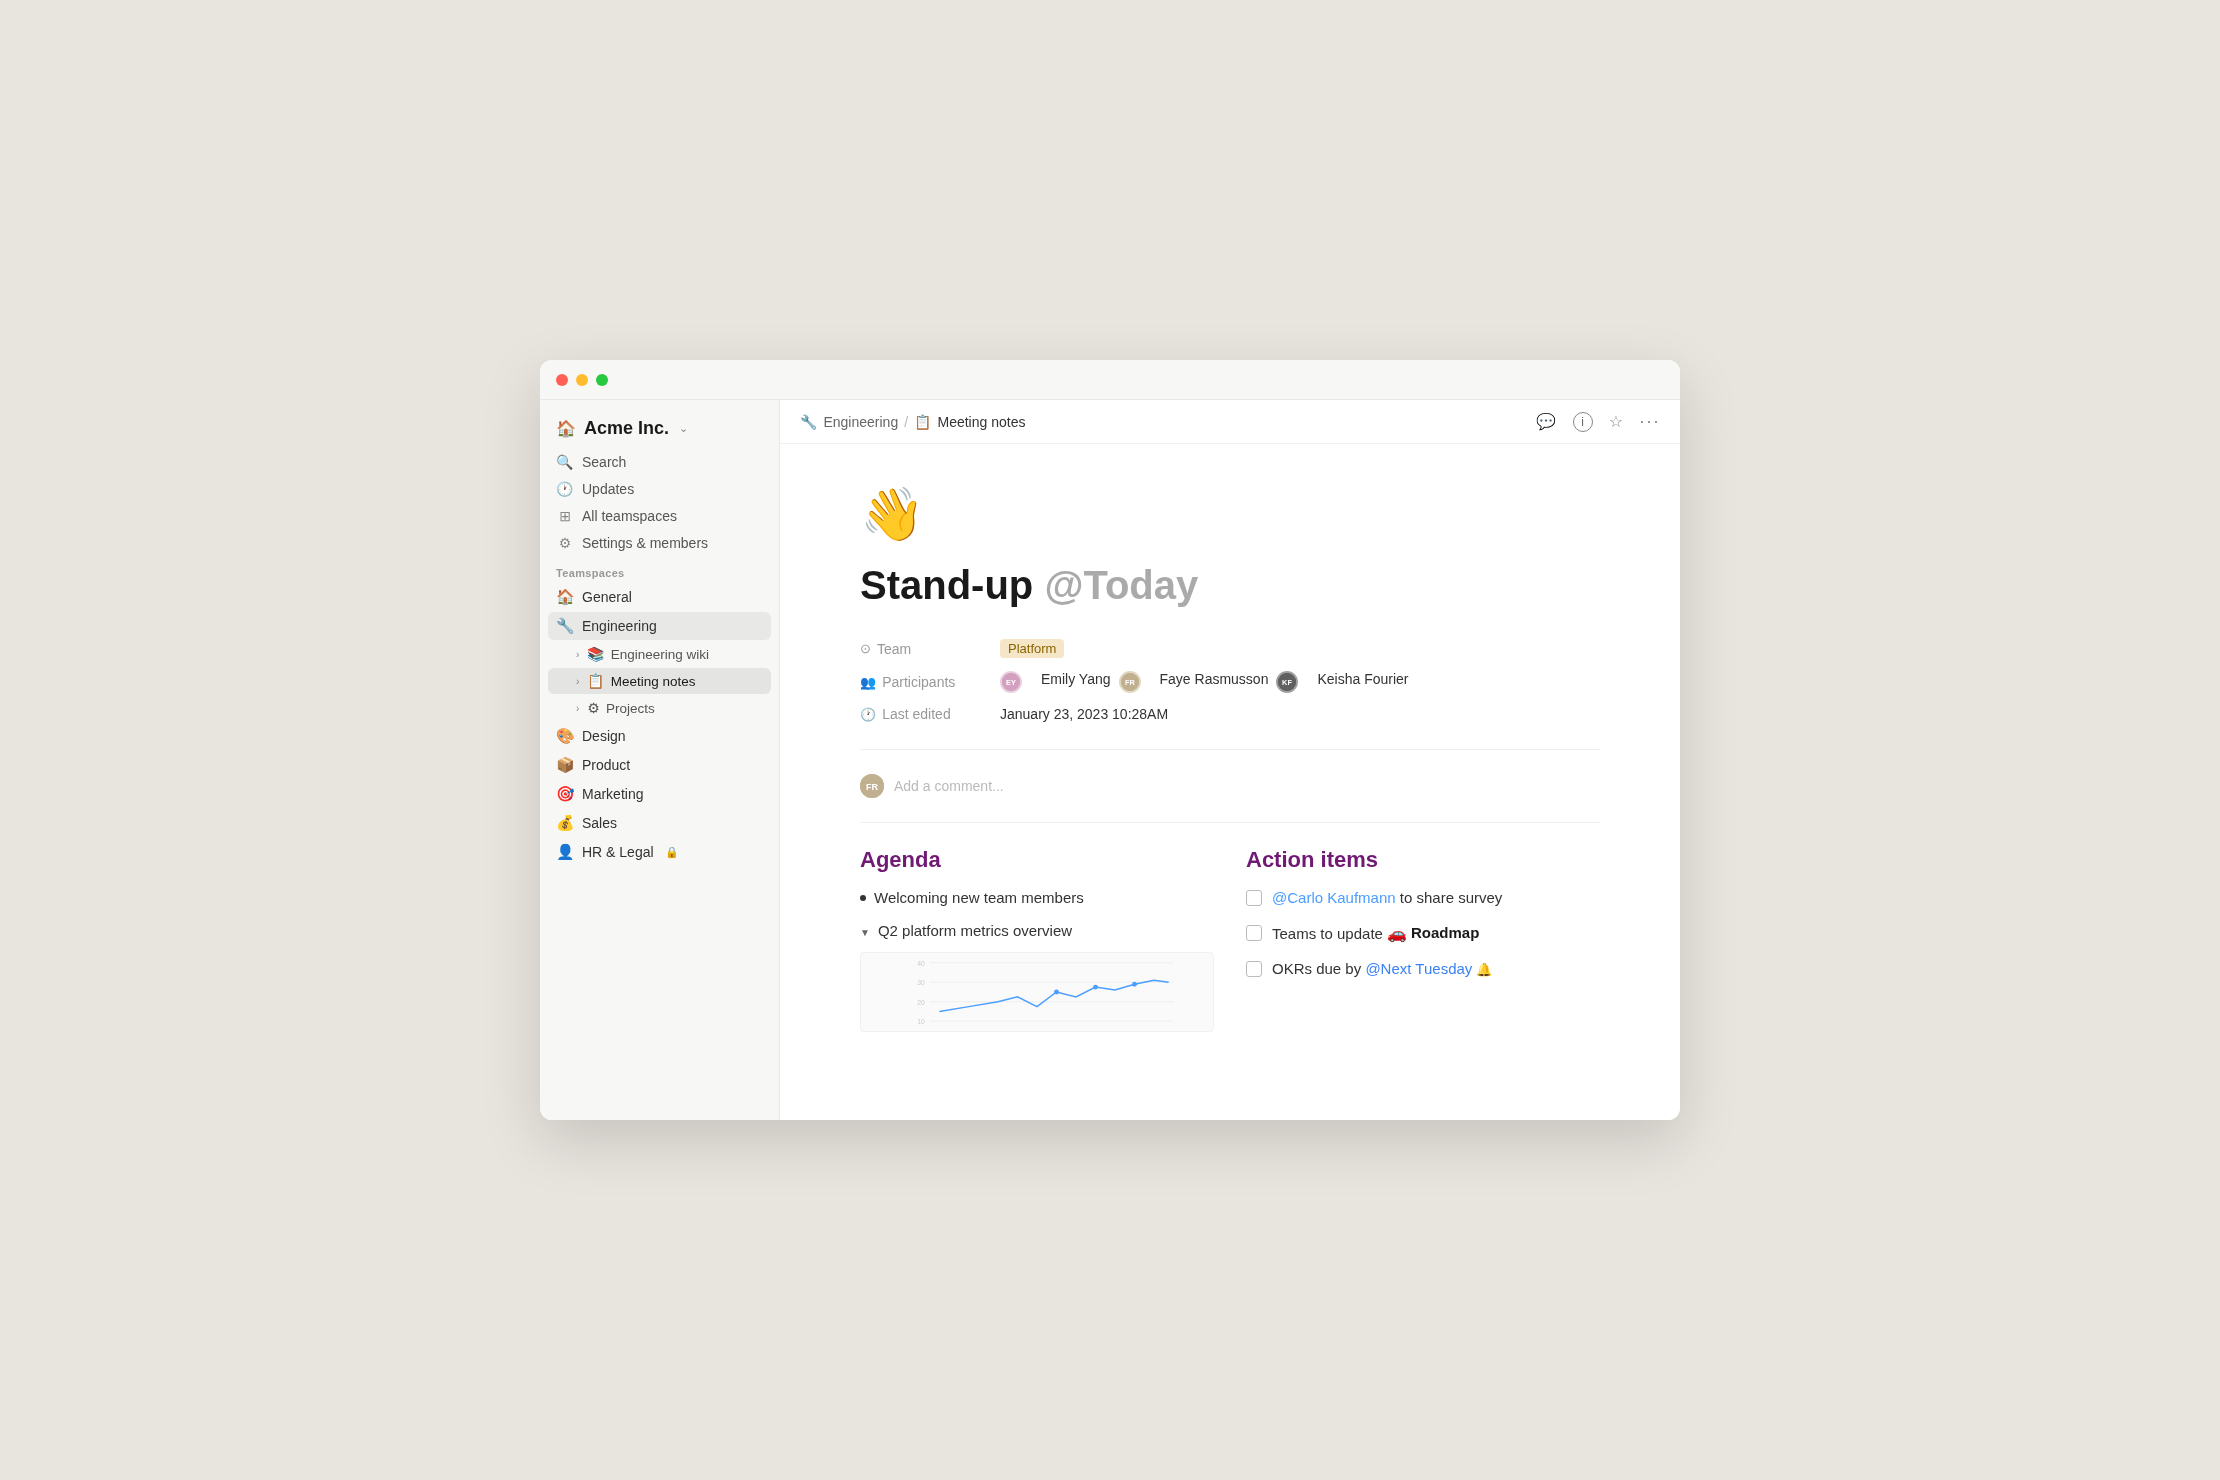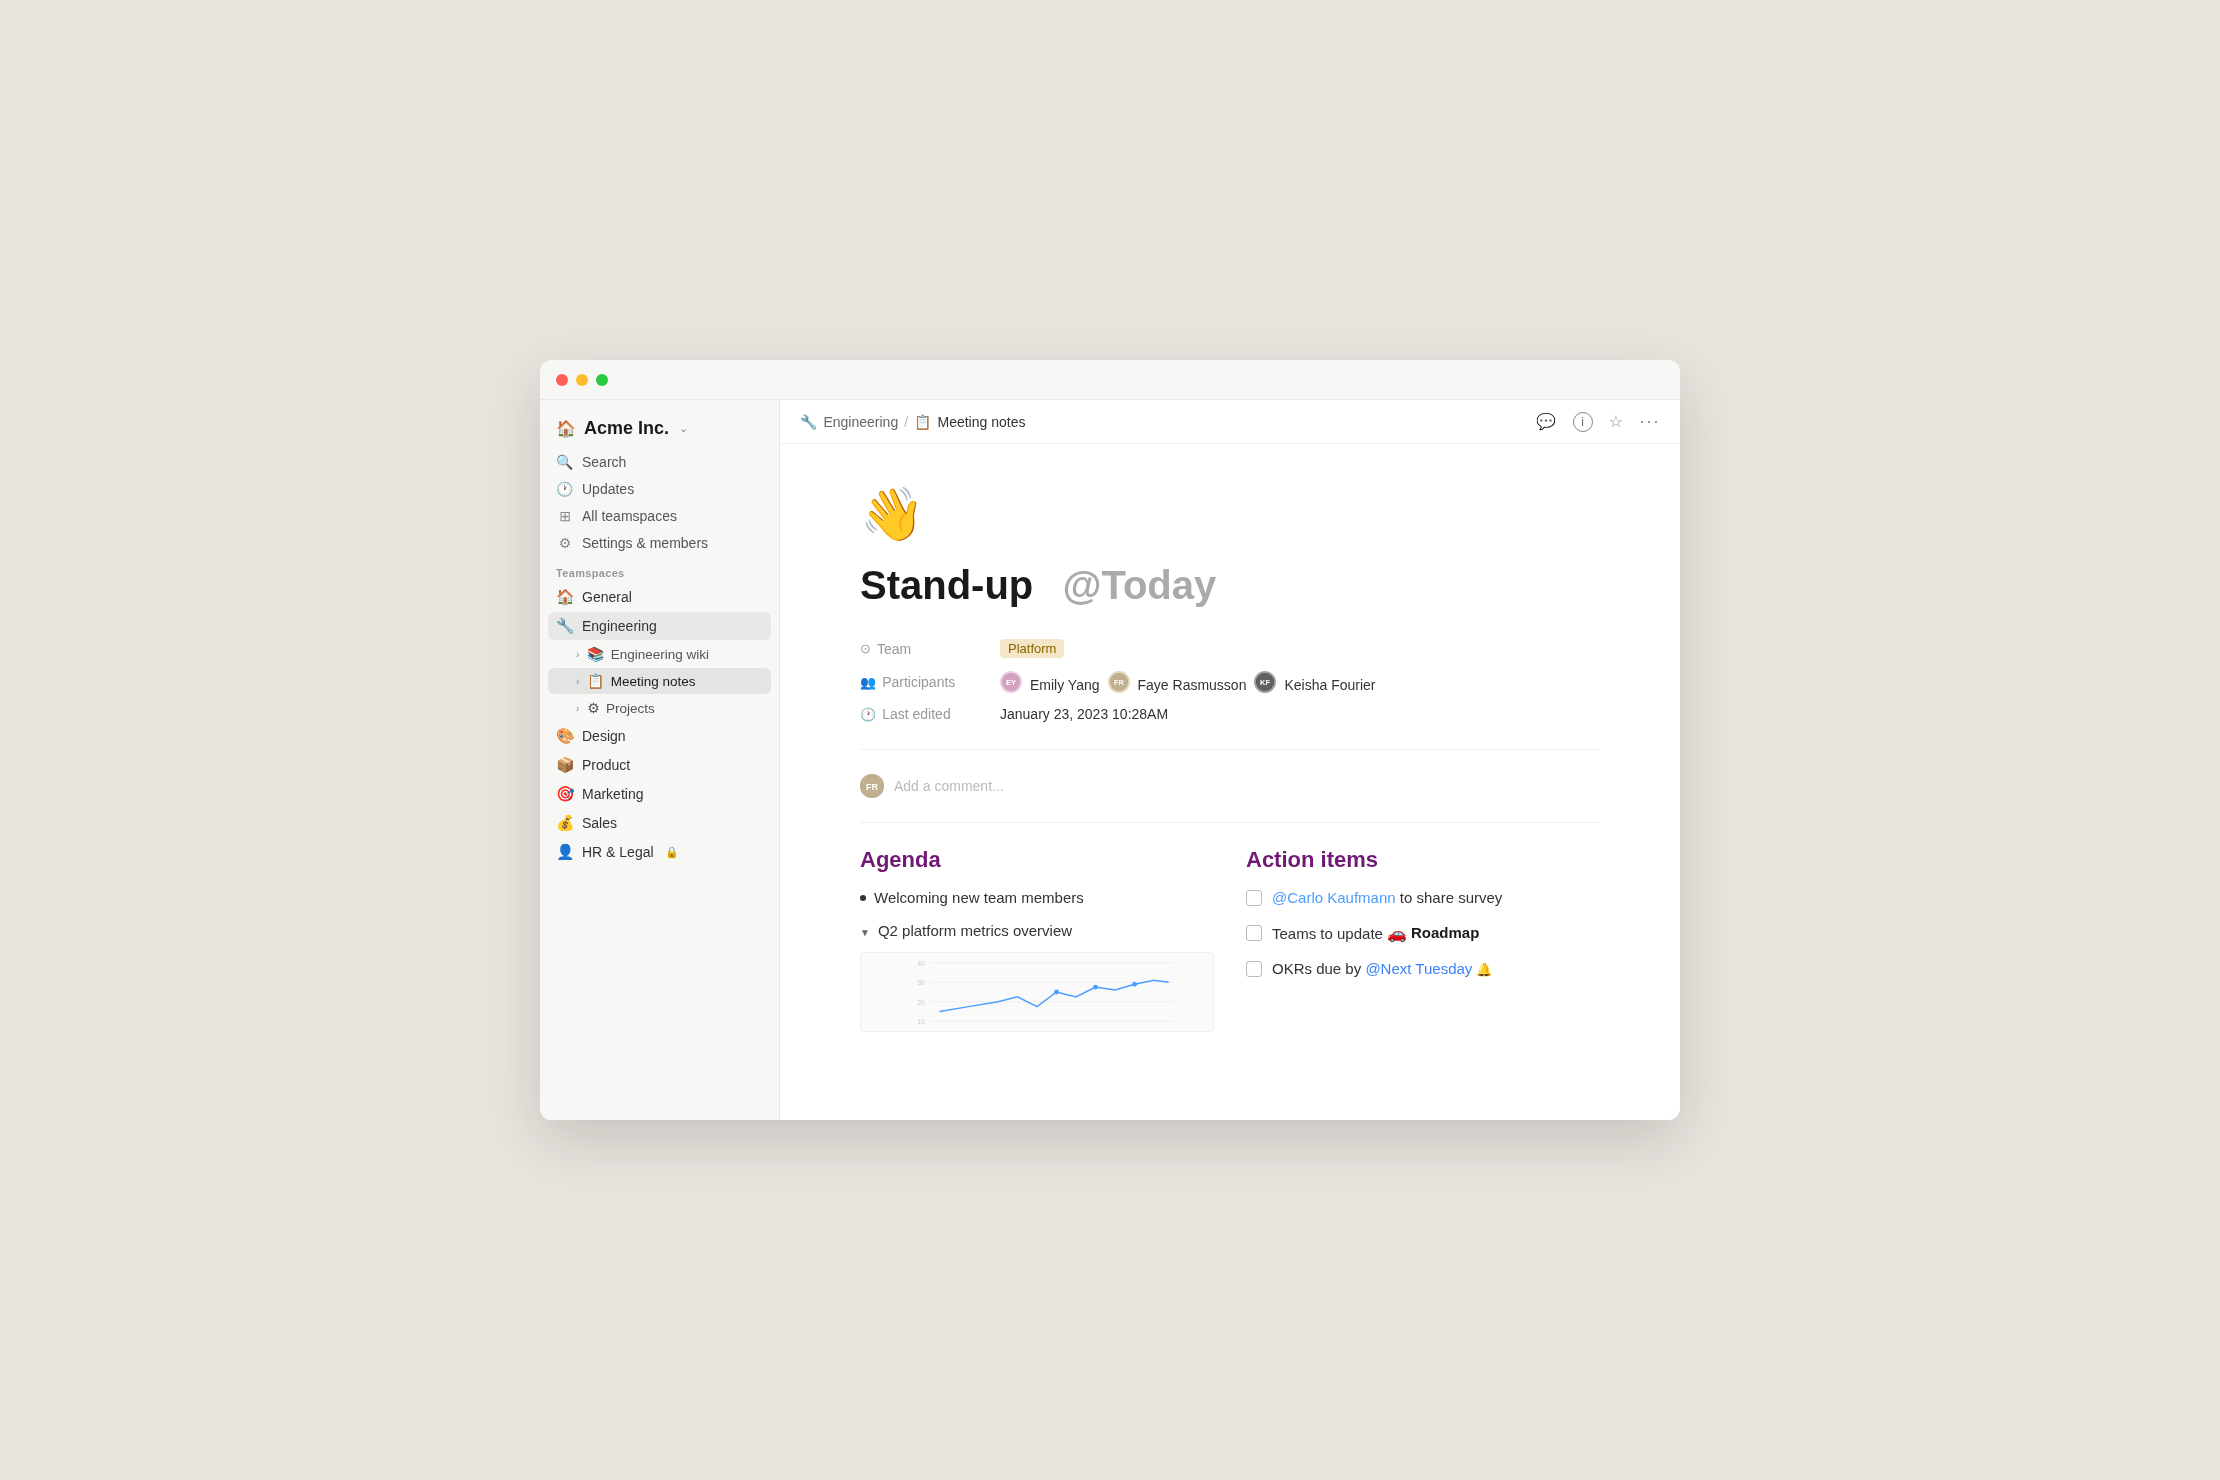--- a/index.html
+++ b/index.html
@@ -167,21 +167,20 @@
     .page-title {
       font-size: 40px;
       font-weight: 700;
       color: #1a1a1a;
       margin-bottom: 24px;
       line-height: 1.2;
     }
     .page-title .at-mention {
       color: #aaa;
       font-weight: 700;
-      margin-left: 18px;
     }
     .properties-section {
       margin-bottom: 20px;
     }
     .prop-row {
       display: flex;
       align-items: center;
       padding: 6px 0;
       border-bottom: 1px solid transparent;
     }
@@ -204,22 +203,22 @@
     .tag-badge {
       background: #f5e6c8;
       color: #8a6500;
       border-radius: 4px;
       padding: 2px 8px;
       font-size: 13px;
       font-weight: 500;
     }
     .participant {
       display: flex;
-      align-items: flex-end;
-      gap: 8px;
+      align-items: flex-start;
+      gap: 19px;
       font-size: 14px;
       color: #333;
     }
     .avatar {
       width: 22px;
       height: 22px;
       border-radius: 50%;
       display: flex;
       align-items: center;
       justify-content: center;

